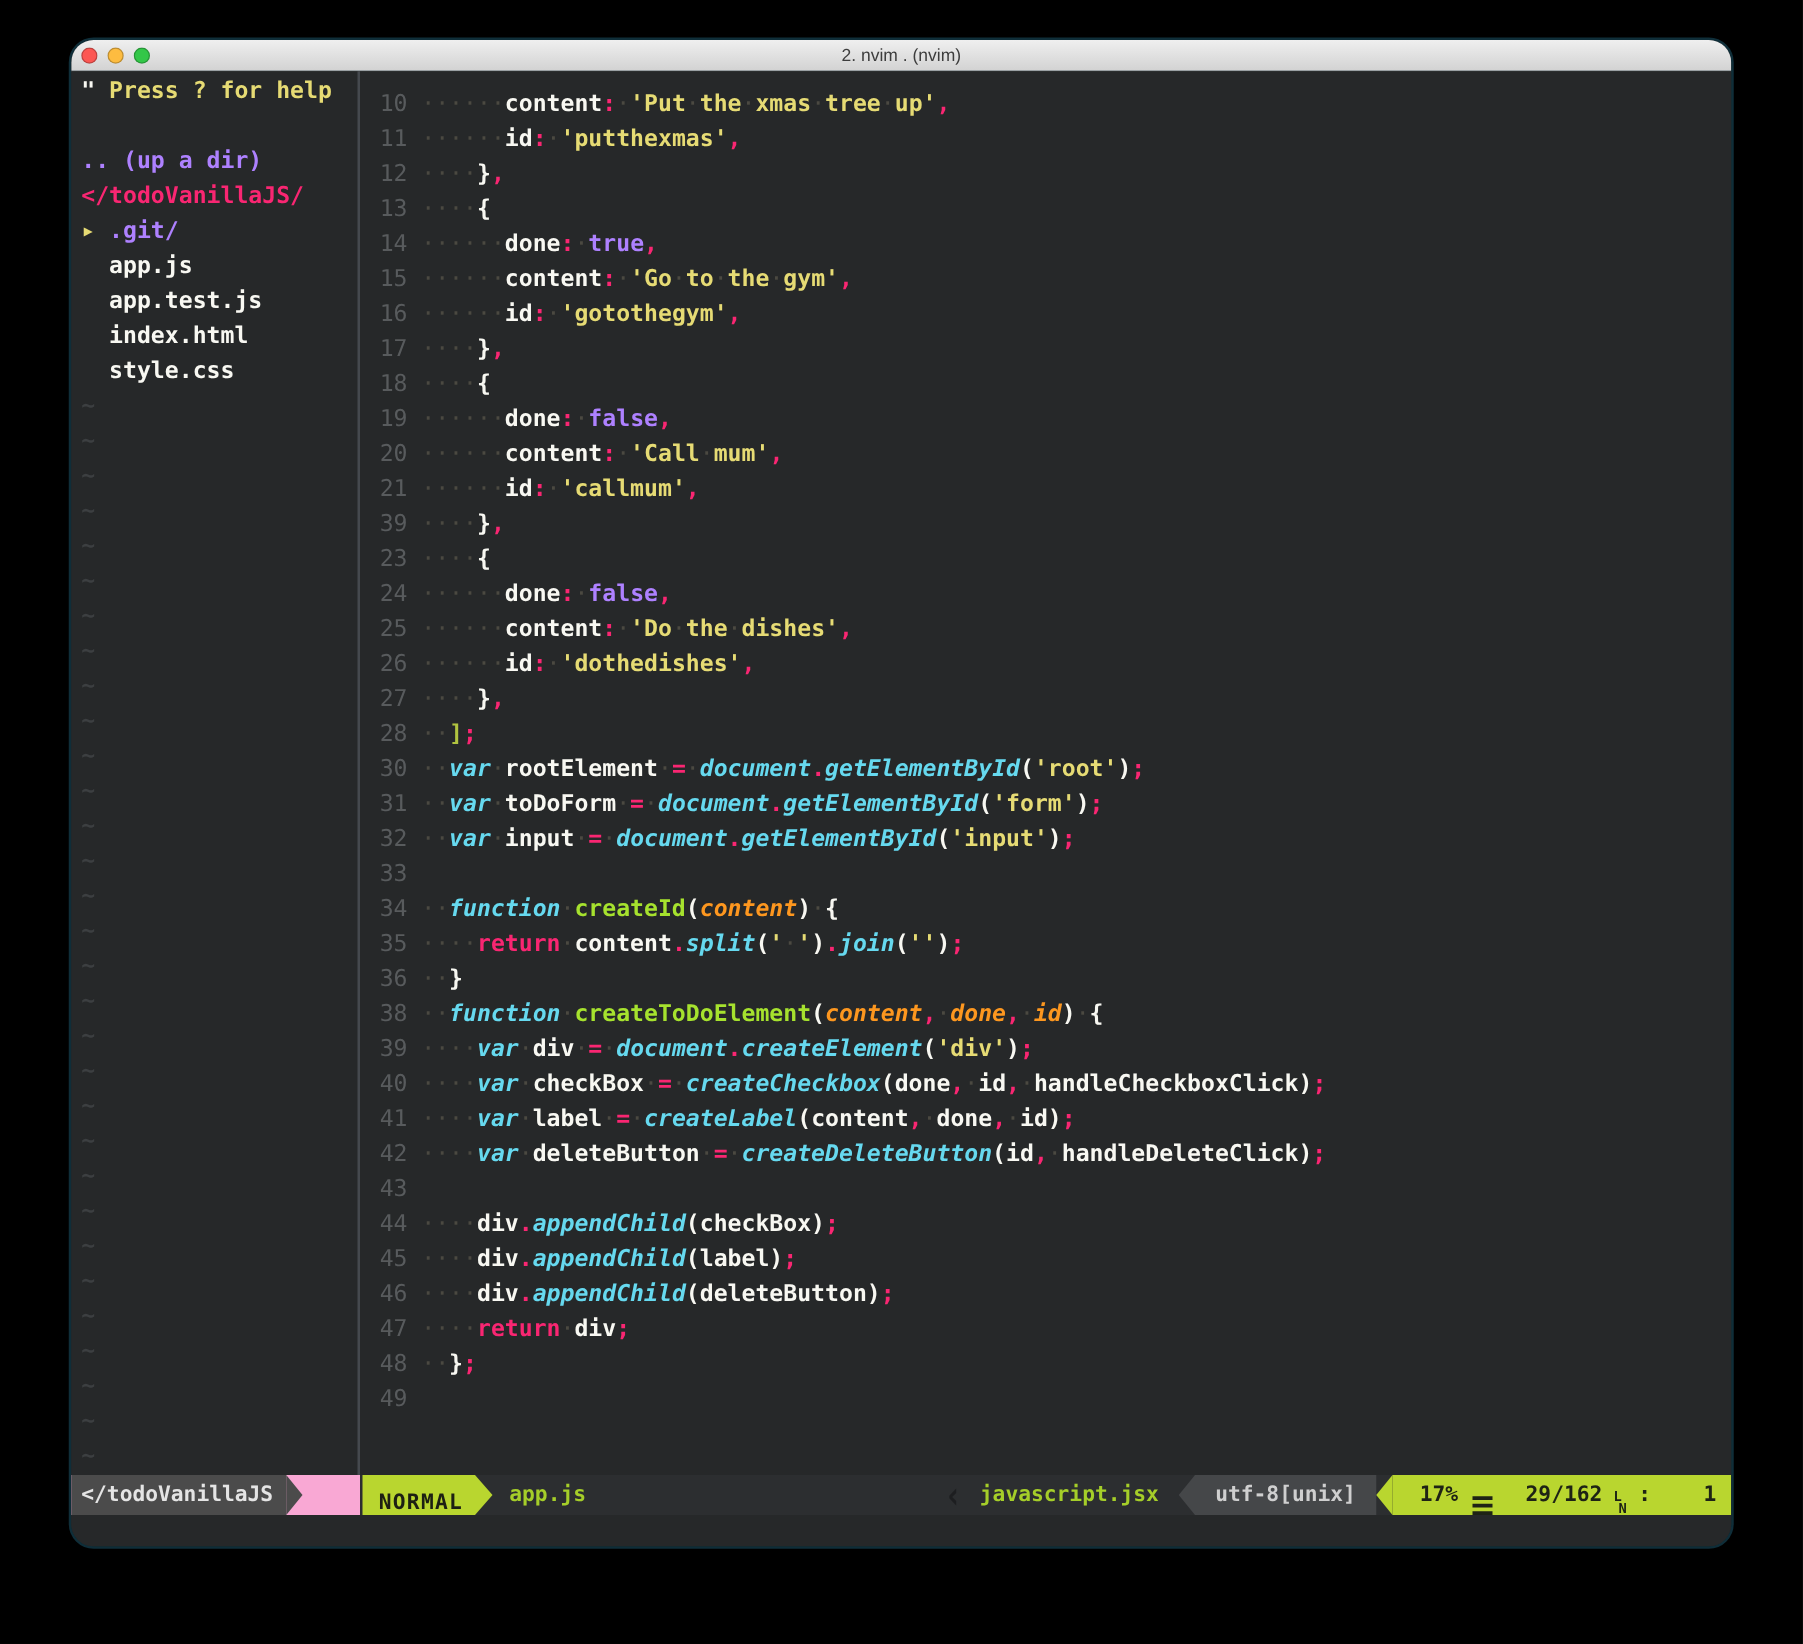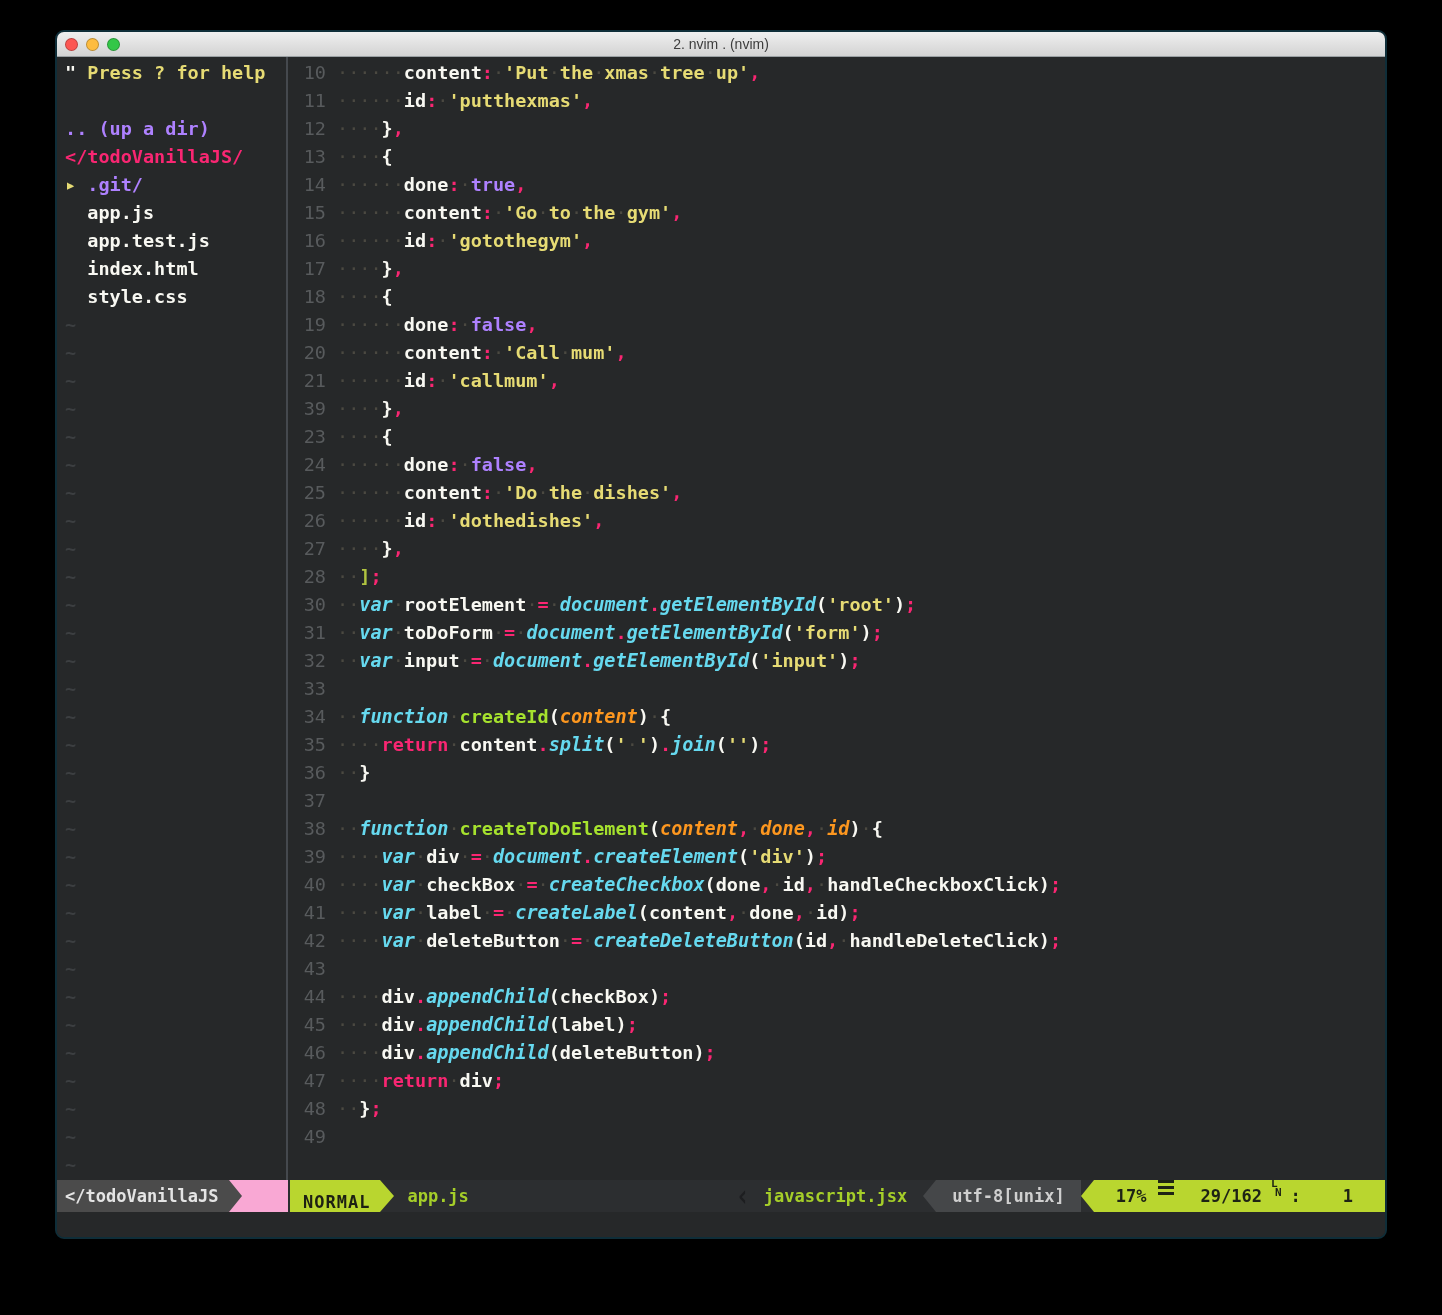--- a/index.html
+++ b/index.html
@@ -1,21 +1,21 @@
 <!DOCTYPE html>
 <html style="--bg: #262829; --fg: #f8f8f2; --pink: #f92672; --yellow: #e6db74; --purple: #ae81ff; --blue: #66d9ef; --green: #a6e22e; --orange: #fd971f; --bracket: #b1c440; --whitespace: #4b4941; --linenr: #585b5d; --cursor_linenr: #e6db74; --tilde: #3c3f41; --mode_green: #b9d62f; --status_green: #a5ce29;"><head>
 <meta charset="utf-8">
 <style>
   * { margin:0; padding:0; box-sizing:border-box; }
   html,body { width:1442px; height:1315px; background:#000; overflow:hidden; }
   body { font-family:"DejaVu Sans Mono", monospace; }
 
   .window {
     position:absolute; left:55px; top:30px; width:1332px; height:1209px;
-    background:var(--bg); border:2px solid #0f2e39; border-radius:9px;
+    background:var(--bg); border:2px solid #0f2e39; border-radius:20px;
     overflow:hidden; box-shadow:0 18px 50px rgba(0,0,0,.85);
   }
   
   .titlebar {
     position:absolute; left:0; top:0; right:0; height:25px;
     background:linear-gradient(#efefef,#d3d3d3);
     border-bottom:1px solid #9aa0a3; display:flex; align-items:center;
   }
   .traffic { display:flex; gap:8px; margin-left:8px; }
   .tl { width:13px; height:13px; border-radius:50%; border:1px solid rgba(0,0,0,.25); }
@@ -26,21 +26,21 @@
   }
   
   .term { position:absolute; left:0; top:25px; right:0; bottom:0; background:var(--bg); }
   .row { height:28px; line-height:28px; font-size:18.5px; white-space:pre; font-weight:700; }
 
   .sidebar { position:absolute; left:0; top:2px; width:229px; height:1120px; overflow:hidden; padding-left:8px; }
   .tilde { color:var(--tilde); font-weight:700; }
 
   .vsep { position:absolute; left:229px; top:0; width:2px; height:1153px; background:#45494e; }
 
-  .main { position:absolute; left:231px; top:2px; right:0; height:1120px; overflow:hidden; }
+  .main { position:absolute; left:231px; top:13px; right:0; height:1120px; overflow:hidden; }
   .main .row { display:flex; }
   .lnum { width:38px; text-align:right; color:var(--linenr); font-weight:400; flex:none; margin-right:11px; }
   .lnum.cur { color:var(--cursor_linenr); font-weight:700; }
   .ltext { white-space:pre; }
 
   .tok-w { color:var(--fg); }
   .tok-p { color:var(--pink); }
   .tok-y { color:var(--yellow); }
   .tok-pu{ color:var(--purple); }
   .tok-b { color:var(--blue);font-style:italic; }
@@ -61,21 +61,21 @@
   .sl-main { flex:1; background:#2c2e30; display:flex; align-items:center; overflow:hidden; }
   .sl-mode { background:var(--mode_green); color:#1d2013; line-height:32px; padding:11px 10px 0 13px; margin-left:2px; letter-spacing:1px; }
   .sl-mode-arrow { border-left:14px solid var(--mode_green); }
   .sl-file { color:var(--status_green); margin-left:13px; }
   .sl-spacer { flex:1; }
   .sl-chev { color:#1d1e20; font-size:24px; transform:scaleY(1.25); margin-right:14px; font-weight:700; }
   .sl-ft { color:var(--status_green); margin-right:16px; }
   .sl-enc-arrow { border-right:13px solid #454749; }
   .sl-enc { background:#454749; color:#cfcfcf; line-height:32px; padding:0 16px; }
   .sl-grn-arrow { border-right:13px solid var(--mode_green); }
-  .sl-pos { background:var(--mode_green); color:#1e2315; line-height:32px; display:flex; align-items:flex-start; padding:0 32px 0 22px; }
+  .sl-pos { background:var(--mode_green); color:#1e2315; line-height:32px; display:flex; align-items:flex-end; padding:0 12px 0 22px; }
   .sl-pos .gap10{ width:12px; } .sl-pos .gap26{ width:26px; } .sl-pos .gap8{ width:9px; } .sl-pos .gapcol{ width:42px; }
   .bars { display:inline-flex; flex-direction:column; gap:3px; }
   .bars b { display:block; width:16px; height:3px; background:#1e2315; }
   .lnglyph { display:inline-flex; flex-direction:column; font-size:11px; line-height:9px; font-weight:700; transform:translateY(-1px); }
   .lnglyph i { font-style:normal; }
   .lnglyph i:last-child { padding-left:4px; }
 
   .cmdline { position:absolute; left:0; top:1155px; right:0; bottom:0; background:var(--bg); }
 </style>
 </head>
@@ -156,21 +156,20 @@
         <div class="row"><span class="lnum">26</span><span class="ltext"><span class="dot">·</span><span class="dot">·</span><span class="dot">·</span><span class="dot">·</span><span class="dot">·</span><span class="dot">·</span><span class="tok-w">id</span><span class="tok-p">:</span><span class="dot">·</span><span class="tok-y">'dothedishes'</span><span class="tok-p">,</span></span></div>
         <div class="row"><span class="lnum">27</span><span class="ltext"><span class="dot">·</span><span class="dot">·</span><span class="dot">·</span><span class="dot">·</span><span class="tok-w">}</span><span class="tok-p">,</span></span></div>
         <div class="row"><span class="lnum">28</span><span class="ltext"><span class="dot">·</span><span class="dot">·</span><span class="tok-gb">]</span><span class="tok-p">;</span></span></div>
         <div class="row"><span class="lnum">30</span><span class="ltext"><span class="dot">·</span><span class="dot">·</span><span class="tok-bi">var</span><span class="dot">·</span><span class="tok-w">rootElement</span><span class="dot">·</span><span class="tok-p">=</span><span class="dot">·</span><span class="tok-b">document</span><span class="tok-p">.</span><span class="tok-b">getElementById</span><span class="tok-w">(</span><span class="tok-y">'root'</span><span class="tok-w">)</span><span class="tok-p">;</span></span></div>
         <div class="row"><span class="lnum">31</span><span class="ltext"><span class="dot">·</span><span class="dot">·</span><span class="tok-bi">var</span><span class="dot">·</span><span class="tok-w">toDoForm</span><span class="dot">·</span><span class="tok-p">=</span><span class="dot">·</span><span class="tok-b">document</span><span class="tok-p">.</span><span class="tok-b">getElementById</span><span class="tok-w">(</span><span class="tok-y">'form'</span><span class="tok-w">)</span><span class="tok-p">;</span></span></div>
         <div class="row"><span class="lnum">32</span><span class="ltext"><span class="dot">·</span><span class="dot">·</span><span class="tok-bi">var</span><span class="dot">·</span><span class="tok-w">input</span><span class="dot">·</span><span class="tok-p">=</span><span class="dot">·</span><span class="tok-b">document</span><span class="tok-p">.</span><span class="tok-b">getElementById</span><span class="tok-w">(</span><span class="tok-y">'input'</span><span class="tok-w">)</span><span class="tok-p">;</span></span></div>
         <div class="row"><span class="lnum">33</span><span class="ltext"></span></div>
         <div class="row"><span class="lnum">34</span><span class="ltext"><span class="dot">·</span><span class="dot">·</span><span class="tok-bi">function</span><span class="dot">·</span><span class="tok-g">createId</span><span class="tok-w">(</span><span class="tok-o">content</span><span class="tok-w">)</span><span class="dot">·</span><span class="tok-w">{</span></span></div>
         <div class="row"><span class="lnum">35</span><span class="ltext"><span class="dot">·</span><span class="dot">·</span><span class="dot">·</span><span class="dot">·</span><span class="tok-p">return</span><span class="dot">·</span><span class="tok-w">content</span><span class="tok-p">.</span><span class="tok-b">split</span><span class="tok-w">(</span><span class="tok-y">'</span><span class="dot">·</span><span class="tok-y">'</span><span class="tok-w">)</span><span class="tok-p">.</span><span class="tok-b">join</span><span class="tok-w">(</span><span class="tok-y">''</span><span class="tok-w">)</span><span class="tok-p">;</span></span></div>
         <div class="row"><span class="lnum">36</span><span class="ltext"><span class="dot">·</span><span class="dot">·</span><span class="tok-w">}</span></span></div>
-        <div class="row"><span class="lnum">37</span><span class="ltext"></span></div>
         <div class="row"><span class="lnum">38</span><span class="ltext"><span class="dot">·</span><span class="dot">·</span><span class="tok-bi">function</span><span class="dot">·</span><span class="tok-g">createToDoElement</span><span class="tok-w">(</span><span class="tok-o">content</span><span class="tok-p">,</span><span class="dot">·</span><span class="tok-o">done</span><span class="tok-p">,</span><span class="dot">·</span><span class="tok-o">id</span><span class="tok-w">)</span><span class="dot">·</span><span class="tok-w">{</span></span></div>
         <div class="row"><span class="lnum">39</span><span class="ltext"><span class="dot">·</span><span class="dot">·</span><span class="dot">·</span><span class="dot">·</span><span class="tok-bi">var</span><span class="dot">·</span><span class="tok-w">div</span><span class="dot">·</span><span class="tok-p">=</span><span class="dot">·</span><span class="tok-b">document</span><span class="tok-p">.</span><span class="tok-b">createElement</span><span class="tok-w">(</span><span class="tok-y">'div'</span><span class="tok-w">)</span><span class="tok-p">;</span></span></div>
         <div class="row"><span class="lnum">40</span><span class="ltext"><span class="dot">·</span><span class="dot">·</span><span class="dot">·</span><span class="dot">·</span><span class="tok-bi">var</span><span class="dot">·</span><span class="tok-w">checkBox</span><span class="dot">·</span><span class="tok-p">=</span><span class="dot">·</span><span class="tok-b">createCheckbox</span><span class="tok-w">(done</span><span class="tok-p">,</span><span class="dot">·</span><span class="tok-w">id</span><span class="tok-p">,</span><span class="dot">·</span><span class="tok-w">handleCheckboxClick)</span><span class="tok-p">;</span></span></div>
         <div class="row"><span class="lnum">41</span><span class="ltext"><span class="dot">·</span><span class="dot">·</span><span class="dot">·</span><span class="dot">·</span><span class="tok-bi">var</span><span class="dot">·</span><span class="tok-w">label</span><span class="dot">·</span><span class="tok-p">=</span><span class="dot">·</span><span class="tok-b">createLabel</span><span class="tok-w">(content</span><span class="tok-p">,</span><span class="dot">·</span><span class="tok-w">done</span><span class="tok-p">,</span><span class="dot">·</span><span class="tok-w">id)</span><span class="tok-p">;</span></span></div>
         <div class="row"><span class="lnum">42</span><span class="ltext"><span class="dot">·</span><span class="dot">·</span><span class="dot">·</span><span class="dot">·</span><span class="tok-bi">var</span><span class="dot">·</span><span class="tok-w">deleteButton</span><span class="dot">·</span><span class="tok-p">=</span><span class="dot">·</span><span class="tok-b">createDeleteButton</span><span class="tok-w">(id</span><span class="tok-p">,</span><span class="dot">·</span><span class="tok-w">handleDeleteClick)</span><span class="tok-p">;</span></span></div>
         <div class="row"><span class="lnum">43</span><span class="ltext"></span></div>
         <div class="row"><span class="lnum">44</span><span class="ltext"><span class="dot">·</span><span class="dot">·</span><span class="dot">·</span><span class="dot">·</span><span class="tok-w">div</span><span class="tok-p">.</span><span class="tok-b">appendChild</span><span class="tok-w">(checkBox)</span><span class="tok-p">;</span></span></div>
         <div class="row"><span class="lnum">45</span><span class="ltext"><span class="dot">·</span><span class="dot">·</span><span class="dot">·</span><span class="dot">·</span><span class="tok-w">div</span><span class="tok-p">.</span><span class="tok-b">appendChild</span><span class="tok-w">(label)</span><span class="tok-p">;</span></span></div>
         <div class="row"><span class="lnum">46</span><span class="ltext"><span class="dot">·</span><span class="dot">·</span><span class="dot">·</span><span class="dot">·</span><span class="tok-w">div</span><span class="tok-p">.</span><span class="tok-b">appendChild</span><span class="tok-w">(deleteButton)</span><span class="tok-p">;</span></span></div>
         <div class="row"><span class="lnum">47</span><span class="ltext"><span class="dot">·</span><span class="dot">·</span><span class="dot">·</span><span class="dot">·</span><span class="tok-p">return</span><span class="dot">·</span><span class="tok-w">div</span><span class="tok-p">;</span></span></div>

